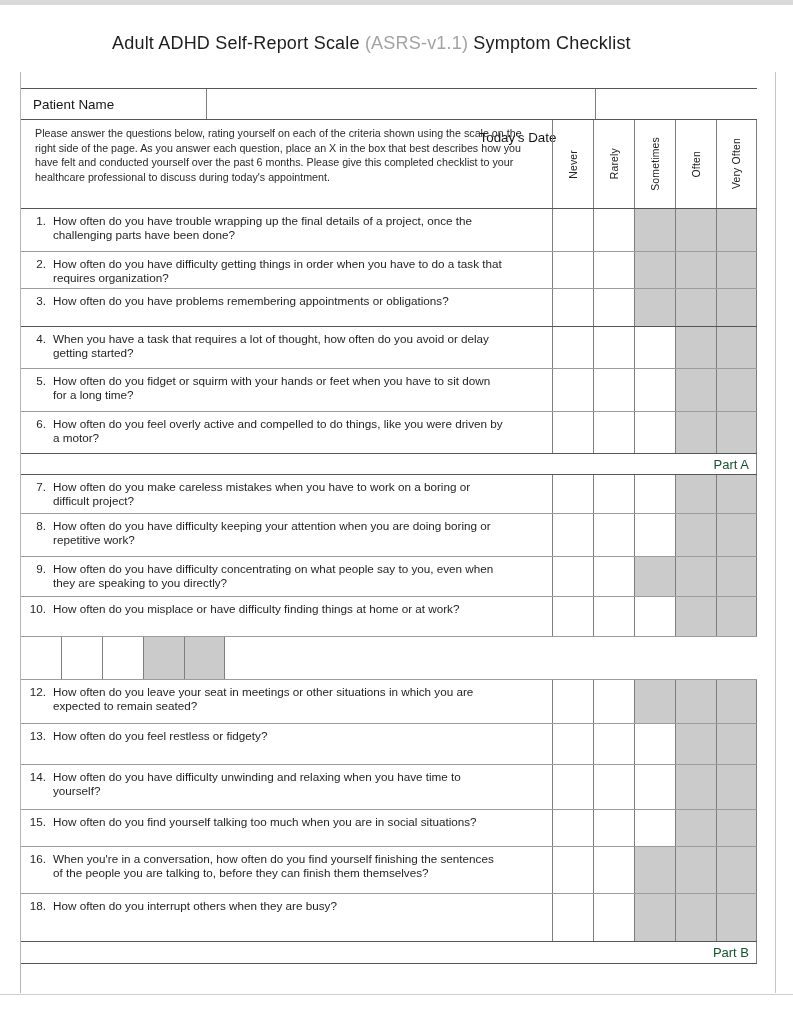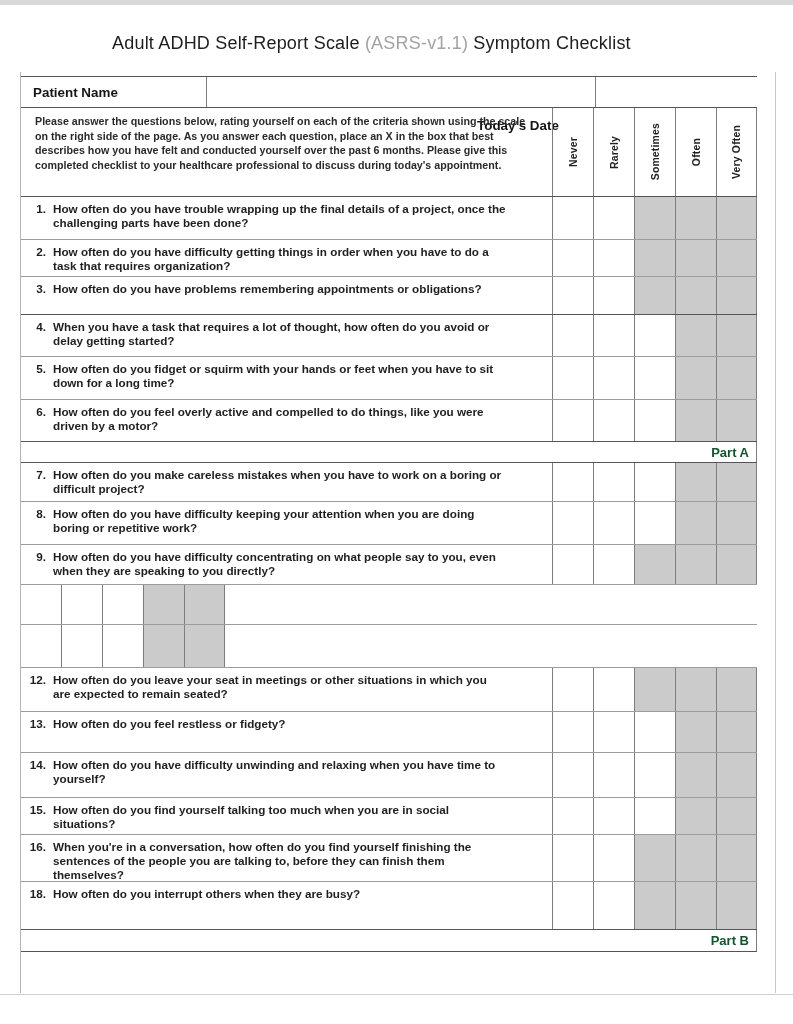--- a/index.html
+++ b/index.html
@@ -9,21 +9,21 @@
     color:#222;overflow:hidden;
   }
   *{box-sizing:border-box;}
   .scan-edge-top{position:absolute;left:0;top:0;width:793px;height:5px;background:#d9d9d9;}
   .title{
     position:absolute;left:0;top:33px;width:793px;text-align:left;
     padding-left:112px;font-size:18px;letter-spacing:.2px;color:#1d1d1d;
     white-space:nowrap;
   }
   .title .gray{color:#a3a3a3;}
-  .form{position:absolute;left:20px;top:76px;width:737px;font-weight:bold;}
+  .form{position:absolute;left:20px;top:88px;width:737px;}
   .row{display:flex;width:737px;border-top:1px solid #9c9c9c;}
   .row.dark-top{border-top:1px solid #555;}
   .row.dark-bottom{border-bottom:1px solid #555;}
   .row.no-top{border-top:none;}
   
   .cell{display:flex;align-items:center;}
   .name-label{width:186px;padding-left:13px;font-size:13.4px;color:#151515;}
   .name-input{width:234px;border-left:1px solid #7e7e7e;}
   .date-label{width:155px;border-left:1px solid #7e7e7e;justify-content:center;font-size:13.4px;color:#151515;margin-top:48px;}
   .date-input{width:162px;border-left:1px solid #7e7e7e;}
@@ -197,20 +197,24 @@
         <span class="qnum">9.</span>
         <span class="qtext">How often do you have difficulty concentrating on what people say to you, even when they are speaking to you directly?</span>
       </div>
     <div class="box"></div>
       <div class="box"></div>
       <div class="box shade"></div>
       <div class="box shade"></div>
       <div class="box shade"></div>
   </div>
   <div class="row qrow" style="height:40px">
+    <div class="qcell">
+        <span class="qnum">10.</span>
+        <span class="qtext">How often do you misplace or have difficulty finding things at home or at work?</span>
+      </div>
     <div class="box"></div>
       <div class="box"></div>
       <div class="box"></div>
       <div class="box shade"></div>
       <div class="box shade"></div>
   </div>
   <div class="row qrow" style="height:43px">
     <div class="box"></div>
       <div class="box"></div>
       <div class="box"></div>

